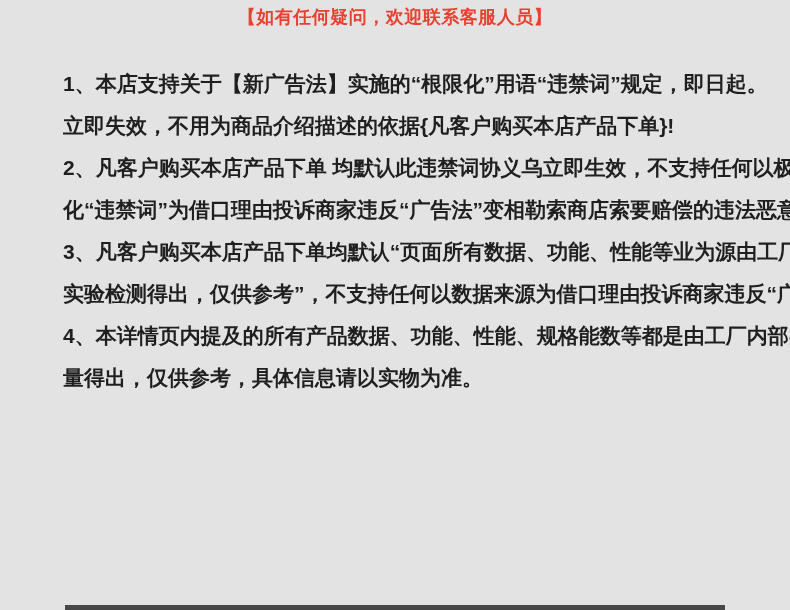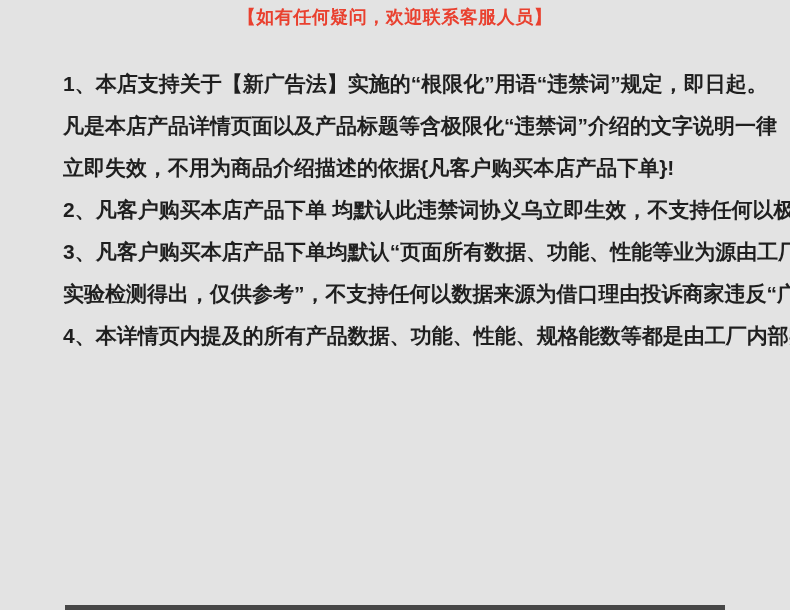--- a/index.html
+++ b/index.html
@@ -56,23 +56,24 @@
 <body>
 
 <div class="page">
 
   <div class="header">
     <div class="header-line1">【如有任何疑问，欢迎联系客服人员】</div>
   </div>
 
   <div class="body-text">
     <div class="body-line">1、本店支持关于【新广告法】实施的“根限化”用语“违禁词”规定，即日起。</div>
-    <div class="body-line">凡是本店产品详情页面以及产品标题等含极限化“违禁词”介绍的文字说明一律</div>
     <div class="body-line">立即失效，不用为商品介绍描述的依据{凡客户购买本店产品下单}!</div>
     <div class="body-line">2、凡客户购买本店产品下单 均默认此违禁词协义乌立即生效，不支持任何以极限</div>
+    <div class="body-line">化“违禁词”为借口理由投诉商家违反“广告法”变相勒索商店索要赔偿的违法恶意</div>
     <div class="body-line">3、凡客户购买本店产品下单均默认“页面所有数据、功能、性能等业为源由工厂内部</div>
     <div class="body-line">实验检测得出，仅供参考”，不支持任何以数据来源为借口理由投诉商家违反“广告法”</div>
     <div class="body-line">4、本详情页内提及的所有产品数据、功能、性能、规格能数等都是由工厂内部实验测</div>
+    <div class="body-line">量得出，仅供参考，具体信息请以实物为准。</div>
   </div>
 
   <div class="bottom-divider"></div>
 
 </div>
 
 </body></html>

